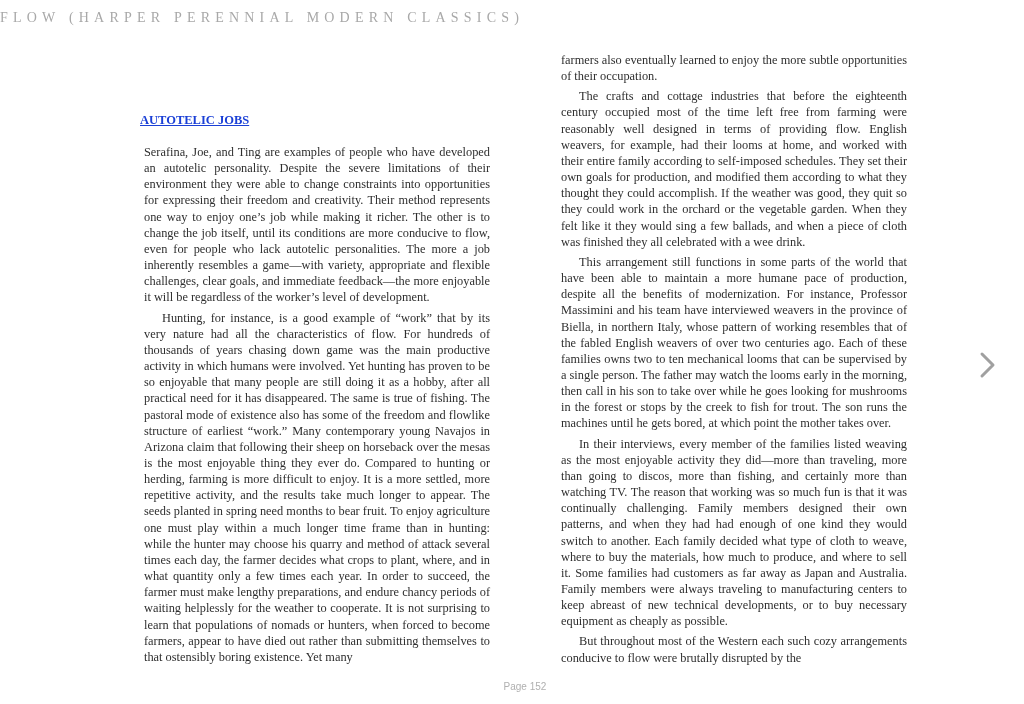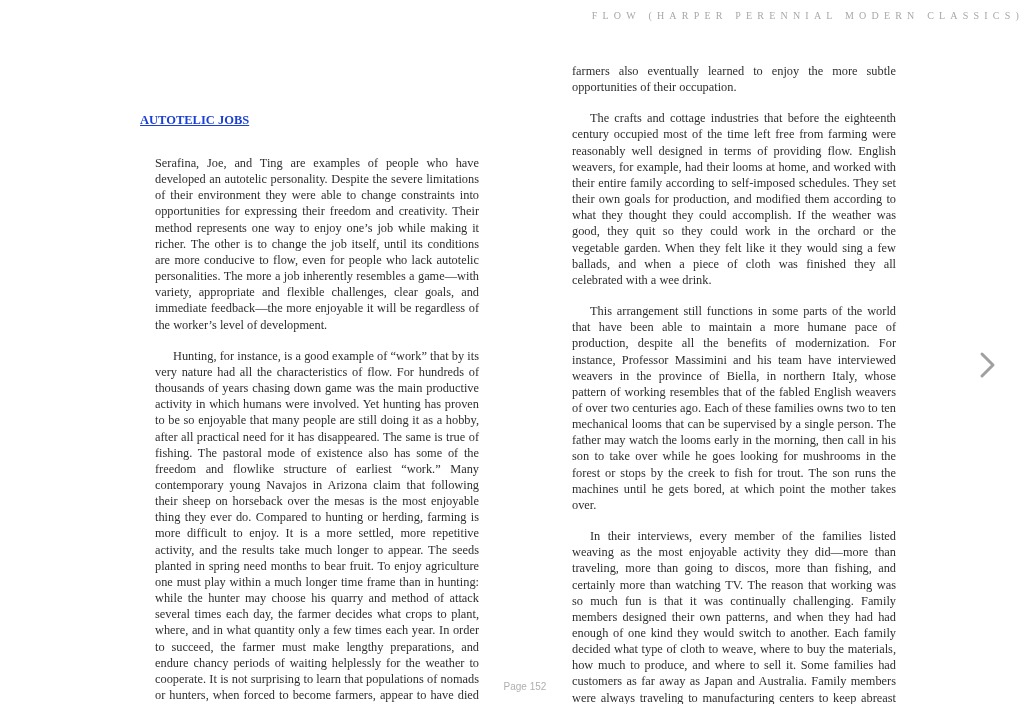--- a/index.html
+++ b/index.html
@@ -1,37 +1,37 @@
 <!DOCTYPE html>
 <html><head>
 <meta charset="utf-8">
 <style>
   html, body { margin: 0; padding: 0; }
   body {
     width: 1024px; height: 704px; background: #ffffff; position: relative; overflow: hidden;
     font-family: "DejaVu Serif", "Liberation Serif", serif;
   }
   .book-title {
-    position: absolute; top: 10px; left: 0; width: 1024px; text-align: right;
-    font-family: "Liberation Serif", serif; font-size: 10px; letter-spacing: 5.2px;
+    position: absolute; top: 10px; left: 0; width: 1024px; text-align: left;
+    font-family: "Liberation Serif", serif; font-size: 14px; letter-spacing: 5.2px;
     color: #a8a8a8;
   }
   .column {
     position: absolute; width: 354px;
     font-family: "Liberation Serif", serif; font-size: 12.35px; line-height: 16.15px;
     color: #2e2e2e; text-align: justify;
   }
   .left { left: 140px; top: 112px; }
   .right { left: 557px; top: 48px; }
   .chapter-heading {
     display: inline-block; color: #1a3fd6; text-decoration: underline; font-weight: bold;
     font-size: 12.5px; cursor: pointer;
   }
   .heading-wrap { height: 28px; }
-  p { margin: 15px; font-family: Liberation Serif, serif; }
+  p { margin: 4px; font-family: Liberation Serif, serif; }
   p.indent { text-indent: 18px; }
   .next-arrow {
     position: absolute; left: 976px; top: 350px; width: 24px; height: 30px; cursor: pointer;
   }
   .page-number {
     position: absolute; top: 681px; left: 0; width: 1050px; text-align: center;
     font-family: "Liberation Sans", sans-serif; font-size: 10px; color: #b0b0b0;
   }
 </style>
 </head>

